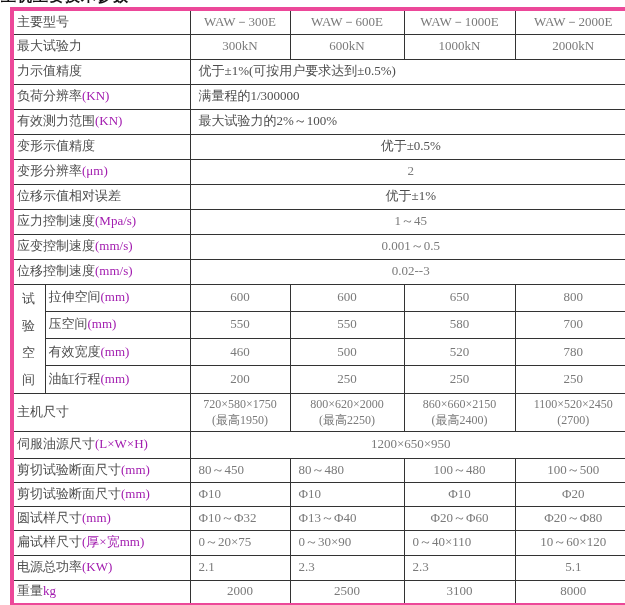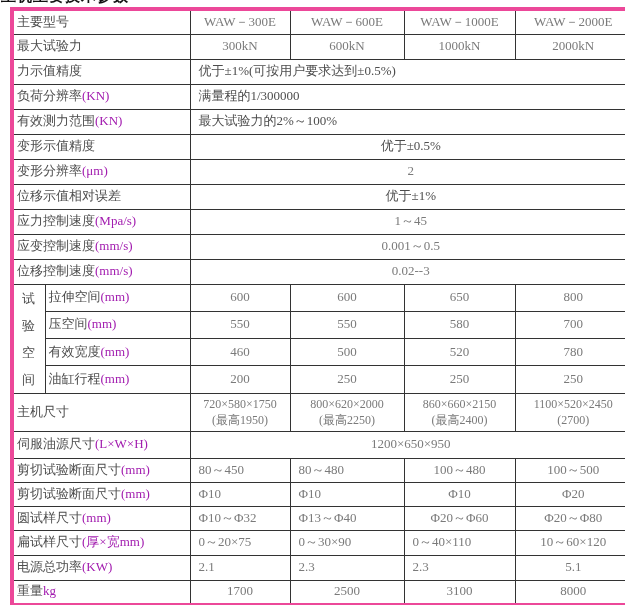--- a/index.html
+++ b/index.html
@@ -193,21 +193,21 @@
     <tr>
       <td class="lab" colspan="2"><span>电源总功率</span><span class="u">(KW)</span></td>
       <td class="l">2.1</td>
       <td class="l">2.3</td>
       <td class="l">2.3</td>
       <td class="c">5.1</td>
     </tr>
 
     <tr>
       <td class="lab" colspan="2"><span>重量</span><span class="u">kg</span></td>
-      <td class="c">1700</td>
+      <td class="c">2000</td>
       <td class="c">2500</td>
       <td class="c">3100</td>
       <td class="c">8000</td>
     </tr>
 
   </tbody>
     </table>
 </div>
 
 </body></html>

